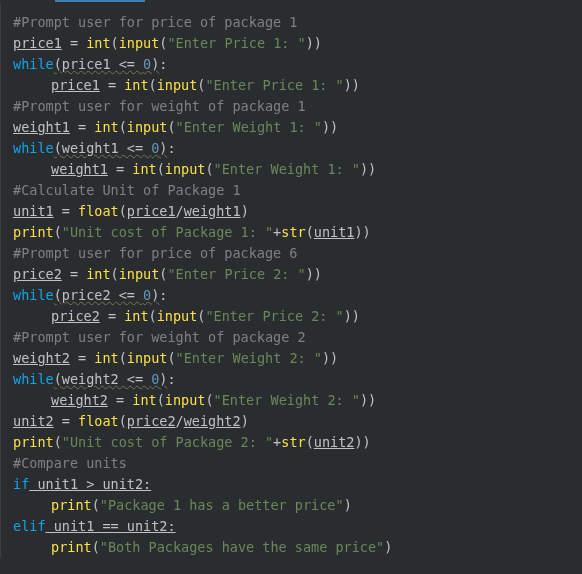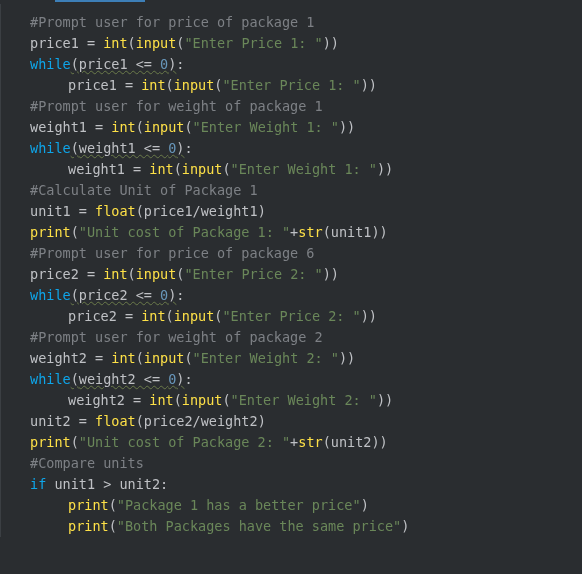--- a/index.html
+++ b/index.html
@@ -24,28 +24,28 @@
     position: relative;
   }
   .tab-indicator {
     position: absolute;
     left: 55px;
     top: 0;
     width: 90px;
     height: 2px;
     background: #3d7fb8;
   }
-  .line { white-space: pre; margin-left: 17px; }
+  .line { white-space: pre; }
   .c-comment { color: #7d8085; }
   .c-kw { color: #0ea5e9; }
   .c-builtin { color: #fde047; }
   .c-str { color: #6a8759; }
   .c-num { color: #6897bb; }
   .c-op { color: #bfc1c5; }
-  .c-var { color: #bfc1c5; }
+  .c-var { color: #bfc1c5; text-decoration: underline; }
   .warn {
     text-decoration-line: underline;
     text-decoration-style: wavy;
     text-decoration-color: #6a7a4a;
     text-decoration-thickness: 1px;
   }
   .indent { display:inline-block; width: 38px; }
 </style>
 </head>
 <body>
@@ -98,16 +98,17 @@
 <div class="line"><span class="c-var">unit2</span><span class="c-op"> = </span><span class="c-builtin">float</span><span class="c-op">(</span><span class="c-var">price2</span><span class="c-op">/</span><span class="c-var">weight2</span><span class="c-op">)</span></div>
 
 <div class="line"><span class="c-builtin">print</span><span class="c-op">(</span><span class="c-str">"Unit cost of Package 2: "</span><span class="c-op">+</span><span class="c-builtin">str</span><span class="c-op">(</span><span class="c-var">unit2</span><span class="c-op">))</span></div>
 
 <div class="line"><span class="c-comment">#Compare units</span></div>
 
 <div class="line"><span class="c-kw">if</span><span class="c-var"> unit1 &gt; unit2:</span></div>
 
 <div class="line"><span class="indent"></span><span class="c-builtin">print</span><span class="c-op">(</span><span class="c-str">"Package 1 has a better price"</span><span class="c-op">)</span></div>
 
+<div class="line"><span class="c-kw">elif</span><span class="c-var"> unit1 == unit2:</span></div>
 
 <div class="line"><span class="indent"></span><span class="c-builtin">print</span><span class="c-op">(</span><span class="c-str">"Both Packages have the same price"</span><span class="c-op">)</span></div>
 
 </div>
 
 </body></html>

